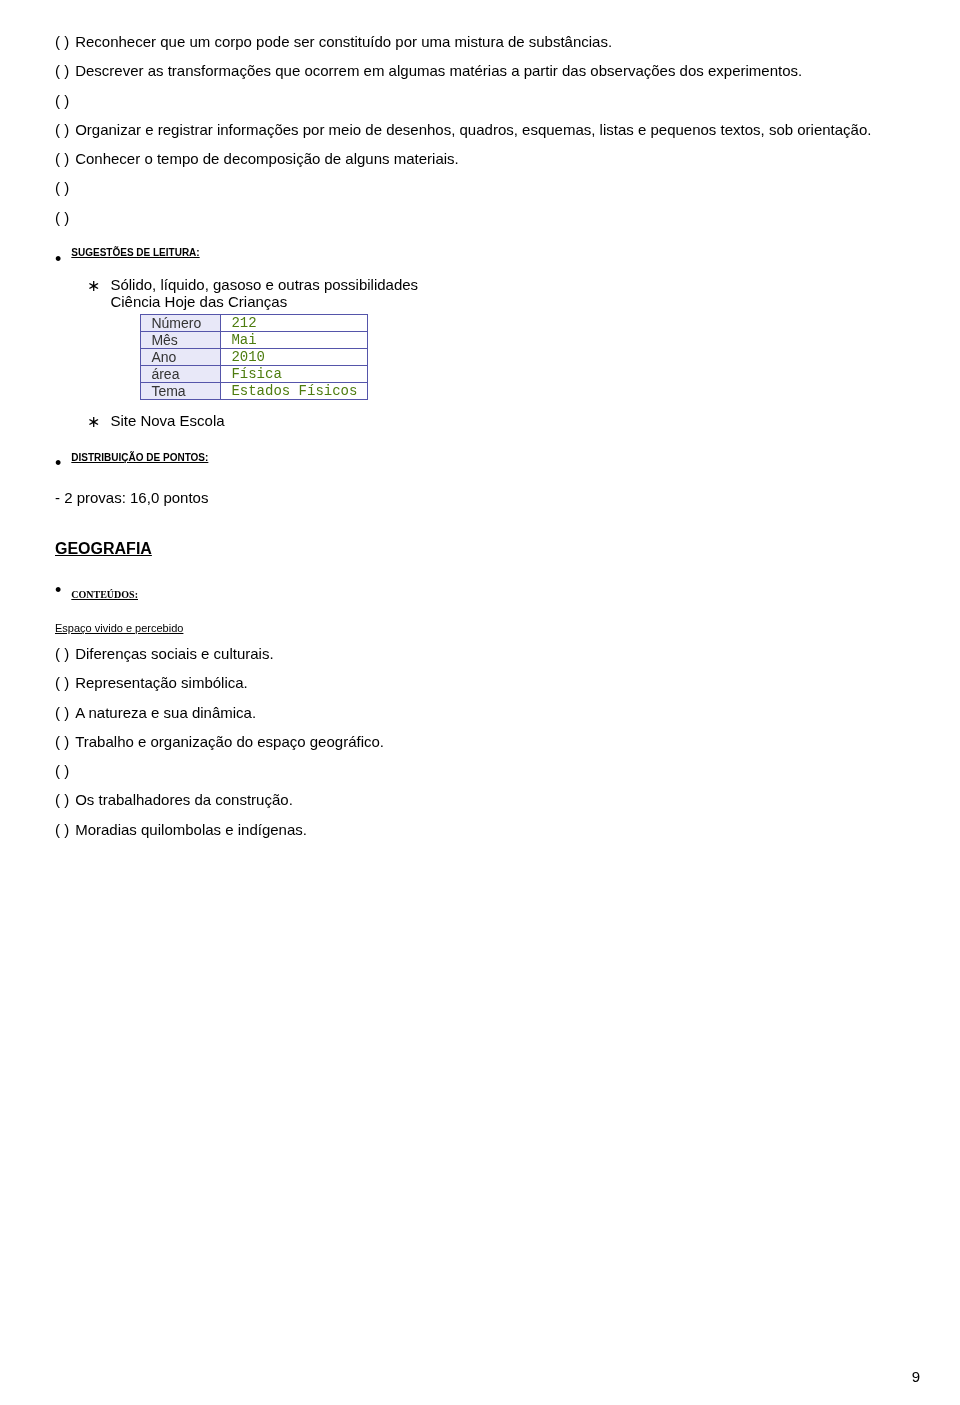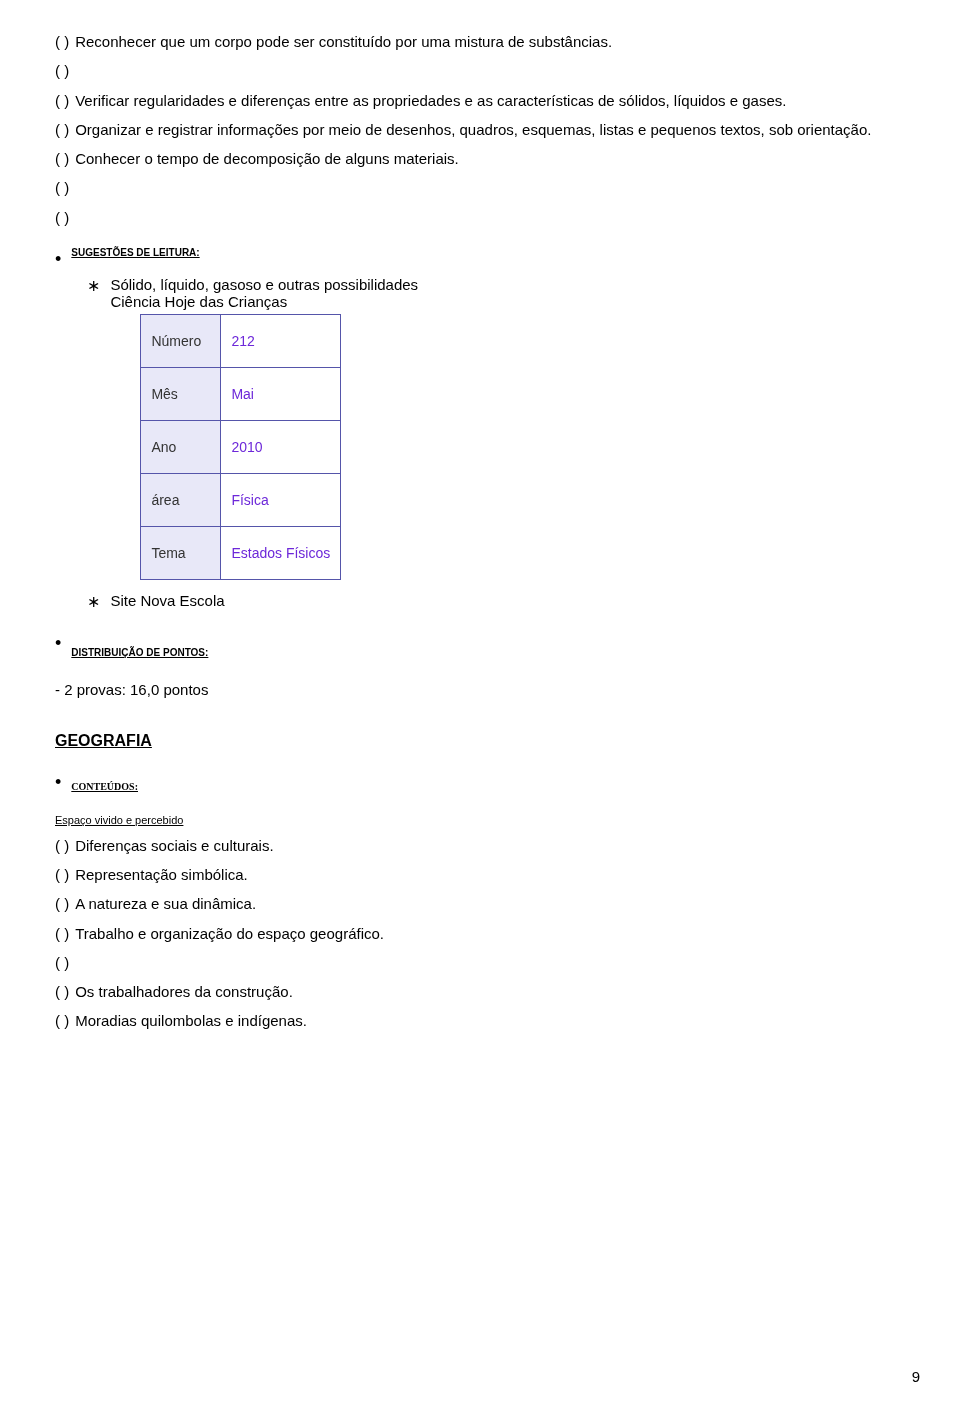--- a/index.html
+++ b/index.html
@@ -75,34 +75,35 @@
       margin-bottom: 8px;
     }
 
     .info-table {
       border-collapse: collapse;
       border: 1px solid #5555aa;
     }
 
     .info-table td {
       border: 1px solid #5555aa;
-      padding: 18px 10px;
+      padding: 0 10px;
       font-size: 14px;
       min-width: 80px;
     }
 
     .info-table td:first-child {
       background: #e8e8f8;
       font-weight: normal;
       color: #333;
     }
 
     .info-table td:last-child {
       background: #ffffff;
-      color: #6d28d9;
+      color: #4d7c0f;
+      font-family: Liberation Mono, monospace;
     }
 
     .distribuicao-section {
       margin-top: 20px;
       margin-bottom: 14px;
     }
 
     .distribuicao-lines {
       margin-top: 10px;
       line-height: 1.6;
@@ -147,25 +148,25 @@
 
   <div>
 
     <div class="checkbox-item">
       <span class="checkbox-parens">(    )</span>
       <span>Reconhecer que um corpo pode ser constituído por uma mistura de substâncias.</span>
     </div>
 
     <div class="checkbox-item">
       <span class="checkbox-parens">(    )</span>
-    </div>
-
-    <div class="checkbox-item">
-      <span class="checkbox-parens">(    )</span>
-      <span>Verificar regularidades e diferenças entre as propriedades e as características de sólidos, líquidos e gases.</span>
+      <span>Descrever as transformações que ocorrem em algumas matérias a partir das observações dos experimentos.</span>
+    </div>
+
+    <div class="checkbox-item">
+      <span class="checkbox-parens">(    )</span>
     </div>
 
     <div class="checkbox-item">
       <span class="checkbox-parens">(    )</span>
       <span>Organizar e registrar informações por meio de desenhos, quadros, esquemas, listas e pequenos textos, sob orientação.</span>
     </div>
 
     <div class="checkbox-item">
       <span class="checkbox-parens">(    )</span>
       <span>Conhecer o tempo de decomposição de alguns materiais.</span>
@@ -225,21 +226,21 @@
       <div class="bullet-item">
         <span class="bullet-star">∗</span>
         <span>Site Nova Escola</span>
       </div>
     </div>
   </div>
 
   <div class="distribuicao-section">
     <div class="bullet-item">
       <span class="bullet-dot bullet-large">•</span>
-      <span class="section-title" style="margin-top:16px;">DISTRIBUIÇÃO DE PONTOS:</span>
+      <span class="section-title" style="margin-top:1px;">DISTRIBUIÇÃO DE PONTOS:</span>
     </div>
     <div class="distribuicao-lines">
       <div>- 2 provas: 16,0 pontos</div>
     </div>
   </div>
 
   <div class="geografia-heading">GEOGRAFIA</div>
 
   <div class="conteudos-section">
     <div class="bullet-item">

